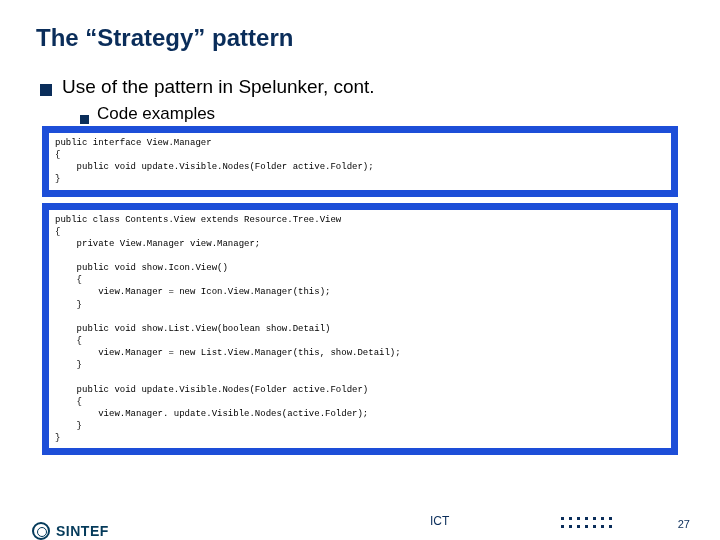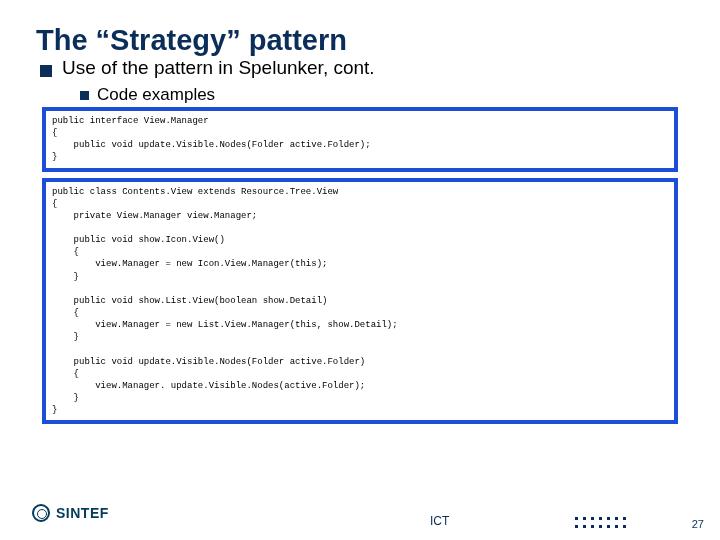--- a/index.html
+++ b/index.html
@@ -1,26 +1,26 @@
 <!DOCTYPE html>
 <html><head>
 <meta charset="utf-8">
 <style>
 *{margin:0;padding:0;box-sizing:border-box}
 body{width:720px;height:540px;background:#fff;font-family:Arial,Helvetica,sans-serif;position:relative;overflow:hidden}
 .slide{padding:24px 36px 0 36px}
-.title{color:#0a2d5a;font-size:29px;font-weight:bold;}
+.title{color:#0a2d5a;font-size:24px;font-weight:bold;margin-bottom:24px}
 .b1{display:flex;align-items:center;margin-bottom:6px;margin-left:4px}
 .b1 .sq{width:12px;height:12px;background:#0a2d5a;margin-top:6px;margin-right:10px;flex-shrink:0}
 .b1 .txt{font-size:19px;color:#000}
-.b2{display:flex;align-items:flex-start;margin-left:44px;margin-bottom:0}
+.b2{display:flex;align-items:flex-end;margin-left:44px;margin-bottom:0}
 .b2 .sq{width:9px;height:9px;background:#0a2d5a;margin-top:6px;margin-right:8px;flex-shrink:0}
 .b2 .txt{font-size:17px;color:#000}
-.codebox{border:4px solid #1d4ed8;margin:2px 6px 6px 6px;padding:4px 6px;font-family:"Courier New",monospace;font-size:9px;line-height:1.35;white-space:pre;color:#000}
-.footer{position:absolute;bottom:0;left:0;right:2px;height:36px;display:flex;align-items:flex-start}
+.codebox{border:7px solid #1d4ed8;margin:2px 6px 6px 6px;padding:4px 6px;font-family:"Courier New",monospace;font-size:9px;line-height:1.35;white-space:pre;color:#000}
+.footer{position:absolute;bottom:0;left:0;right:16px;height:36px;display:flex;align-items:flex-end}
 .logo{display:flex;align-items:center;margin-left:32px;color:#043a5a;font-weight:bold;font-size:14px;letter-spacing:0.5px}
 .logo .ring{width:18px;height:18px;border:2px solid #043a5a;border-radius:50%;margin-right:6px;position:relative}
 .logo .ring::after{content:"";position:absolute;left:3px;top:3px;width:8px;height:8px;border:1px solid #043a5a;border-radius:50%}
 .ict{position:absolute;left:430px;bottom:12px;font-size:12px;color:#0a2d5a}
 .dots{position:absolute;right:90px;bottom:10px;display:grid;grid-template-columns:repeat(7,5px);grid-template-rows:repeat(2,5px);gap:3px}
 .dots i{width:3px;height:3px;background:#0a2d5a;display:block}
 .pnum{position:absolute;right:14px;bottom:10px;font-size:11px;color:#0a2d5a}
 </style>
 </head>
 <body>

